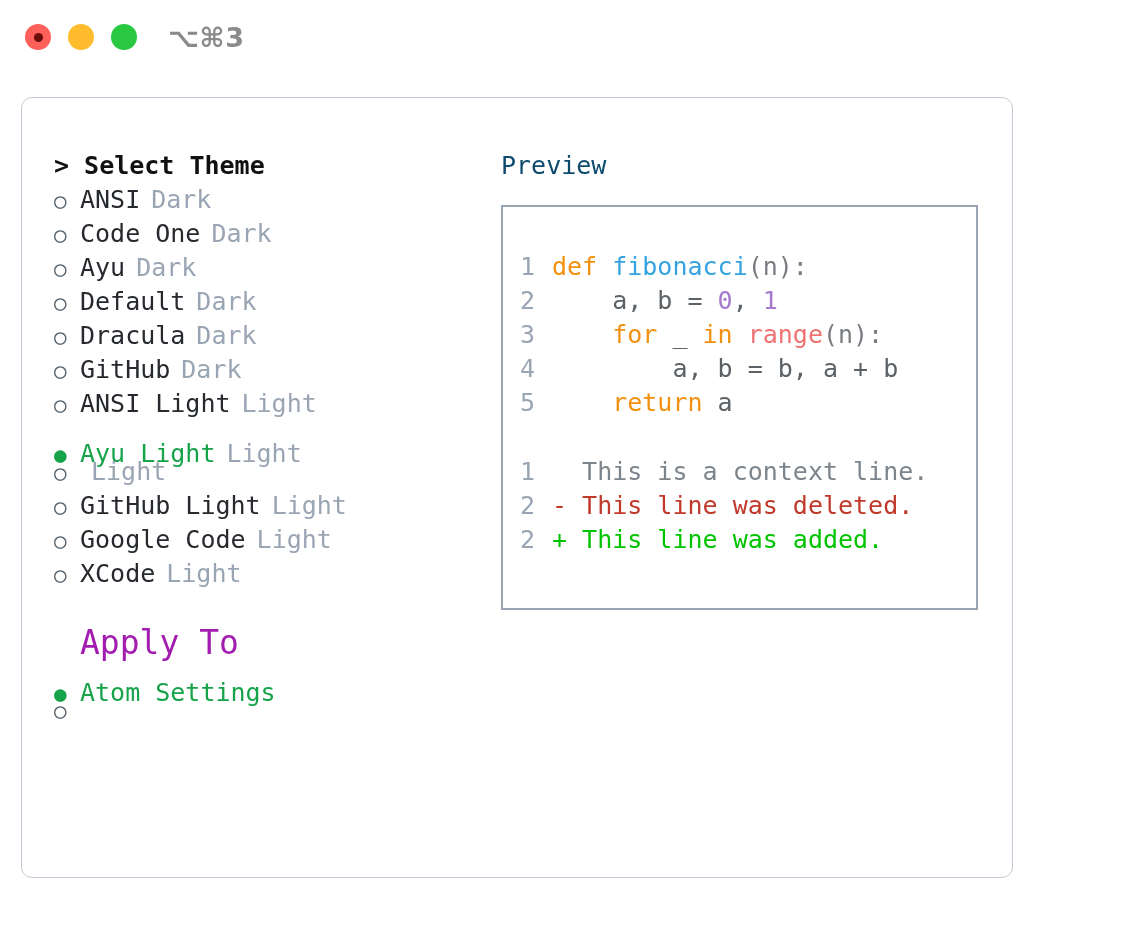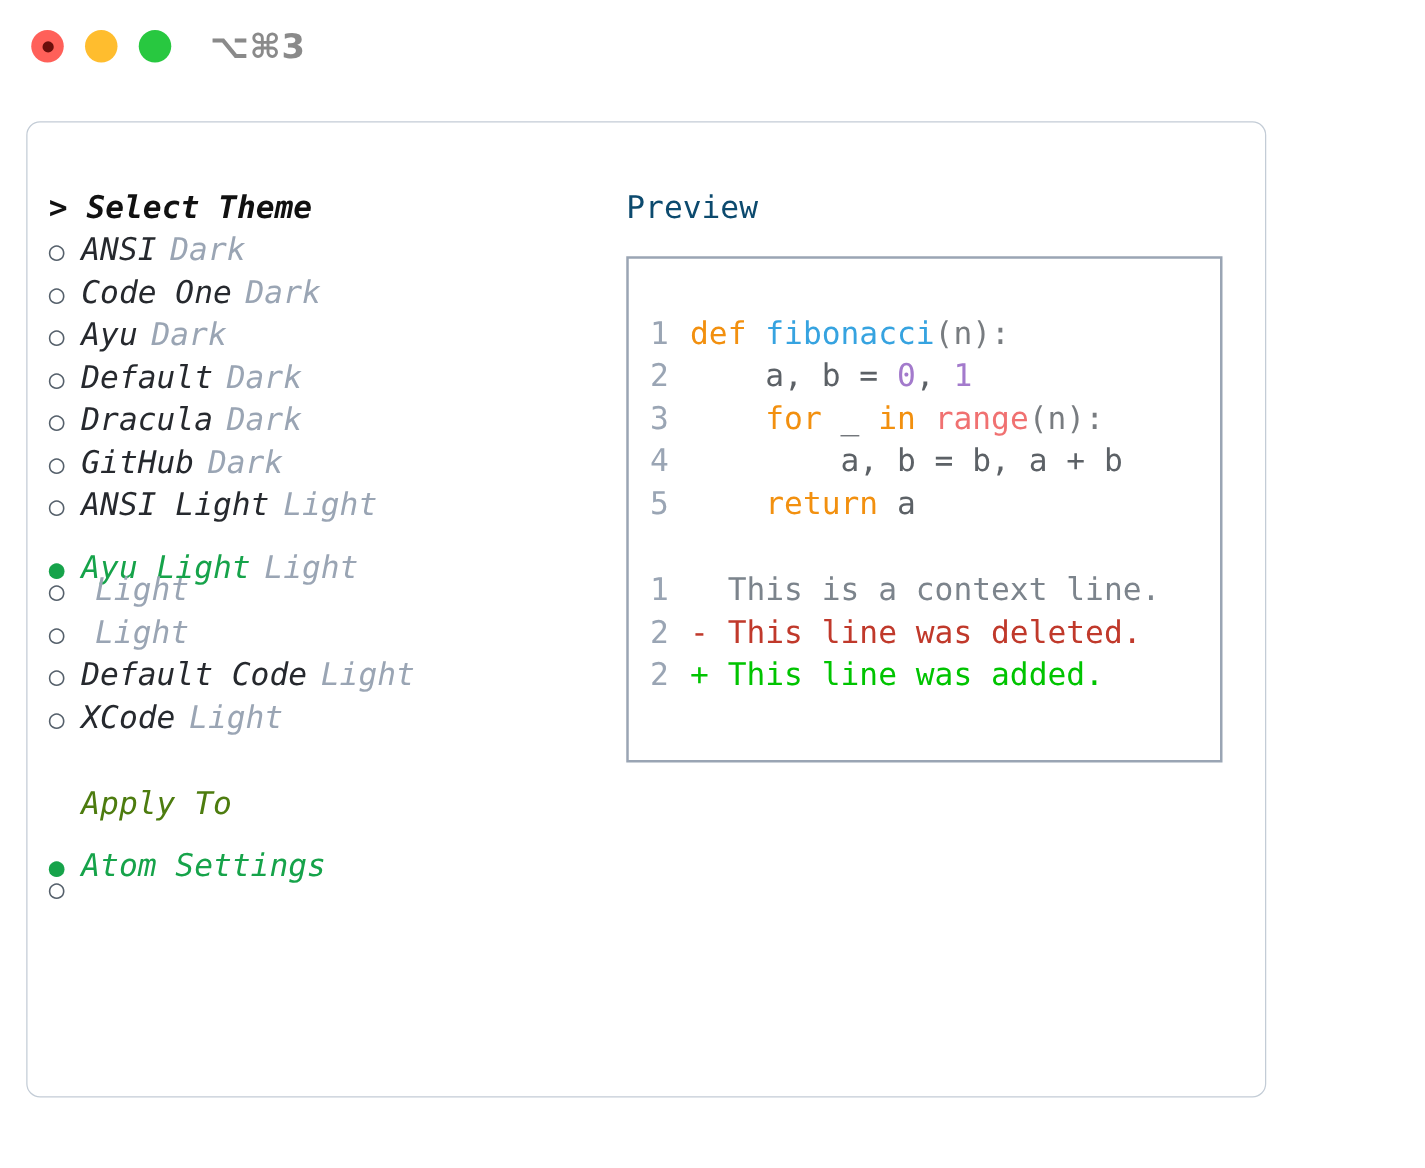--- a/index.html
+++ b/index.html
@@ -80,24 +80,23 @@
   }
   .columns {
     position: absolute;
     left: 0; top: 0;
     width: 100%;
     height: 100%;
   }
   
   .left-col {
     position: absolute;
-    left: 17px;
+    left: 32px;
     top: 51px;
     width: 460px;
-    font-style: italic;
   }
   .section-title {
     font-size: 25px;
     line-height: 34px;
     color: #111111;
     white-space: pre;
   }
   .section-title.bold { font-weight: bold; }
   .opt-row {
     display: flex;
@@ -116,23 +115,23 @@
   }
   .bullet.sel { color: #16a34a; }
   .opt-label { color: #26292e; }
   .opt-label.sel { color: #16a34a; margin-top: 16px; }
   .opt-cat {
     color: #9aa5b4;
     margin-left: 11px;
   }
   .apply-block { margin-top: 35px; }
   .apply-head {
-    font-size: 25px;
-    line-height: 34px;
-    color: #4d7c0f;
+    font-size: 33px;
+    line-height: 34px;
+    color: #a21caf;
     padding-left: 26px;
     white-space: pre;
   }
   .hint {
     margin-top: 34px;
     font-size: 25px;
     line-height: 34px;
     color: #9aa5b4;
     width: 420px;
     white-space: pre-wrap;
@@ -214,22 +213,22 @@
         <div id="theme-list">
             <div class="opt-row"><span class="bullet">○</span><span class="opt-label">ANSI</span><span class="opt-cat">Dark</span></div>
             <div class="opt-row"><span class="bullet">○</span><span class="opt-label">Code One</span><span class="opt-cat">Dark</span></div>
             <div class="opt-row"><span class="bullet">○</span><span class="opt-label">Ayu</span><span class="opt-cat">Dark</span></div>
             <div class="opt-row"><span class="bullet">○</span><span class="opt-label">Default</span><span class="opt-cat">Dark</span></div>
             <div class="opt-row"><span class="bullet">○</span><span class="opt-label">Dracula</span><span class="opt-cat">Dark</span></div>
             <div class="opt-row"><span class="bullet">○</span><span class="opt-label">GitHub</span><span class="opt-cat">Dark</span></div>
             <div class="opt-row"><span class="bullet">○</span><span class="opt-label">ANSI Light</span><span class="opt-cat">Light</span></div>
             <div class="opt-row"><span class="bullet sel">●</span><span class="opt-label sel">Ayu Light</span><span class="opt-cat">Light</span></div>
             <div class="opt-row"><span class="bullet">○</span><span class="opt-cat">Light</span></div>
-            <div class="opt-row"><span class="bullet">○</span><span class="opt-cat">Light</span></div>
-            <div class="opt-row"><span class="bullet">○</span><span class="opt-label">Default Code</span><span class="opt-cat">Light</span></div>
+            <div class="opt-row"><span class="bullet">○</span><span class="opt-label">GitHub Light</span><span class="opt-cat">Light</span></div>
+            <div class="opt-row"><span class="bullet">○</span><span class="opt-label">Google Code</span><span class="opt-cat">Light</span></div>
             <div class="opt-row"><span class="bullet">○</span><span class="opt-label">XCode</span><span class="opt-cat">Light</span></div>
           </div>
 
         <div class="apply-block">
           <div class="apply-head">Apply To</div>
           <div id="apply-list">
               <div class="opt-row"><span class="bullet sel">●</span><span class="opt-label sel">Atom Settings</span></div>
               <div class="opt-row"><span class="bullet">○</span></div>
             </div>
         </div>

